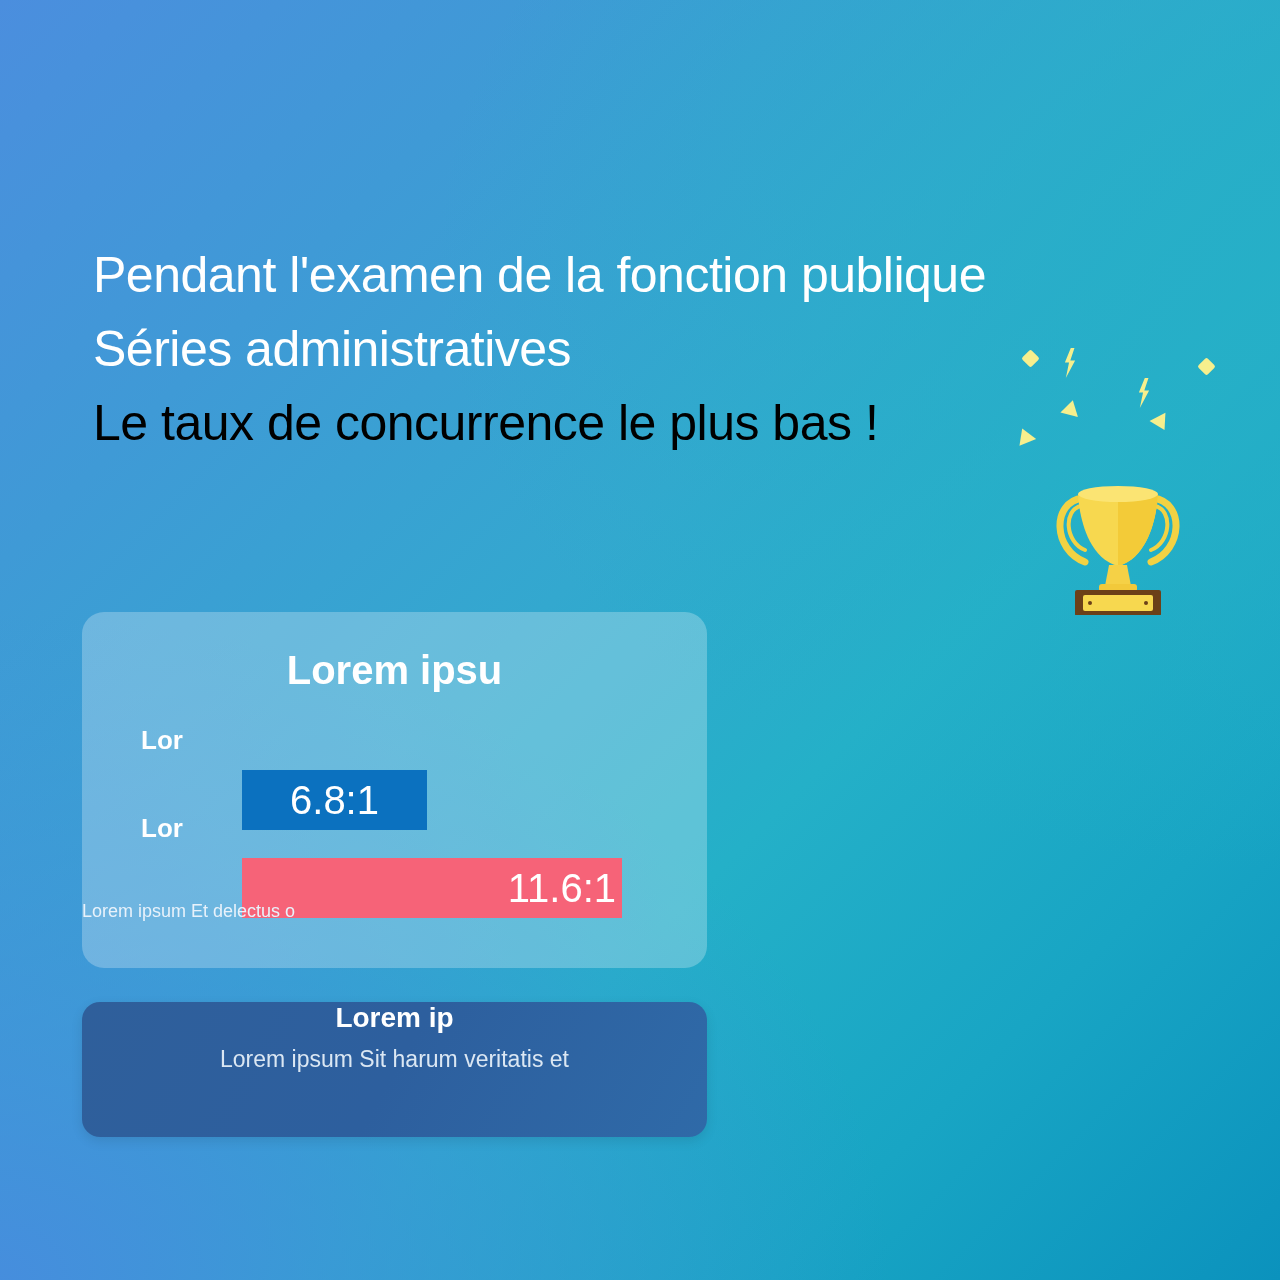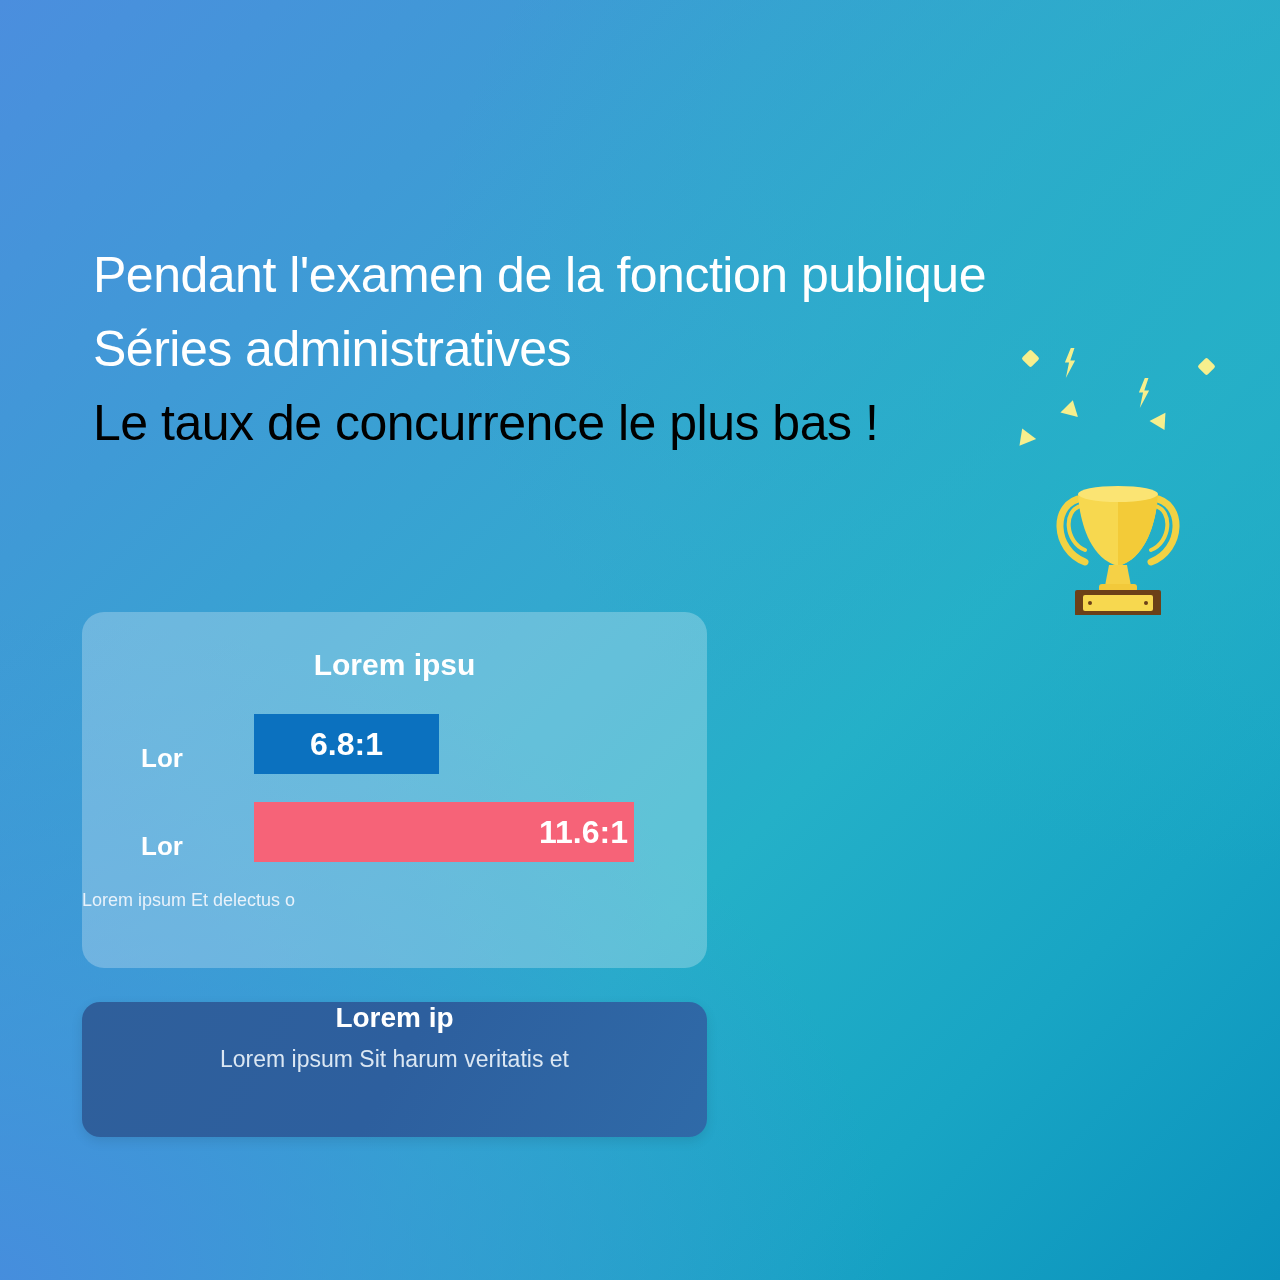--- a/index.html
+++ b/index.html
@@ -81,36 +81,36 @@
     position: absolute;
     left: 82px; top: 612px;
     width: 625px; height: 356px;
     background: rgba(255,255,255,0.26);
     border-radius: 22px;
   }
   .card-title {
     text-align: center;
     color: #ffffff;
     font-weight: bold;
-    font-size: 30px;
+    font-size: 40px;
     margin-top: 36px;
   }
   .ratio-rows { margin-top: 32px; padding: 0 18px 0 0; }
-  .ratio-row { display: flex; align-items: flex-end; height: 60px; margin-bottom: 28px; gap: 12px; }
+  .ratio-row { display: flex; align-items: flex-start; height: 60px; margin-bottom: 28px; }
   .ratio-label {
     width: 160px;
     text-align: center;
     color: #ffffff;
     font-weight: bold;
     font-size: 26px;
   }
   .ratio-bar {
     height: 60px;
     display: flex; align-items: center; justify-content: center;
-    color: #ffffff; font-weight: bold; font-size: 32px;
+    color: #ffffff; font-weight: normal; font-size: 40px; margin-top: 45px;
   }
   .ratio-bar.blue { background: #0b71bf; width: 185px; }
   .ratio-bar.pink { background: #f66378; width: 380px; justify-content: flex-end; padding-right: 6px; }
   .card-caption {
     text-align: left;
     color: #e8f2fb;
     font-size: 18px;
     margin-top: 6px;
   }
 

